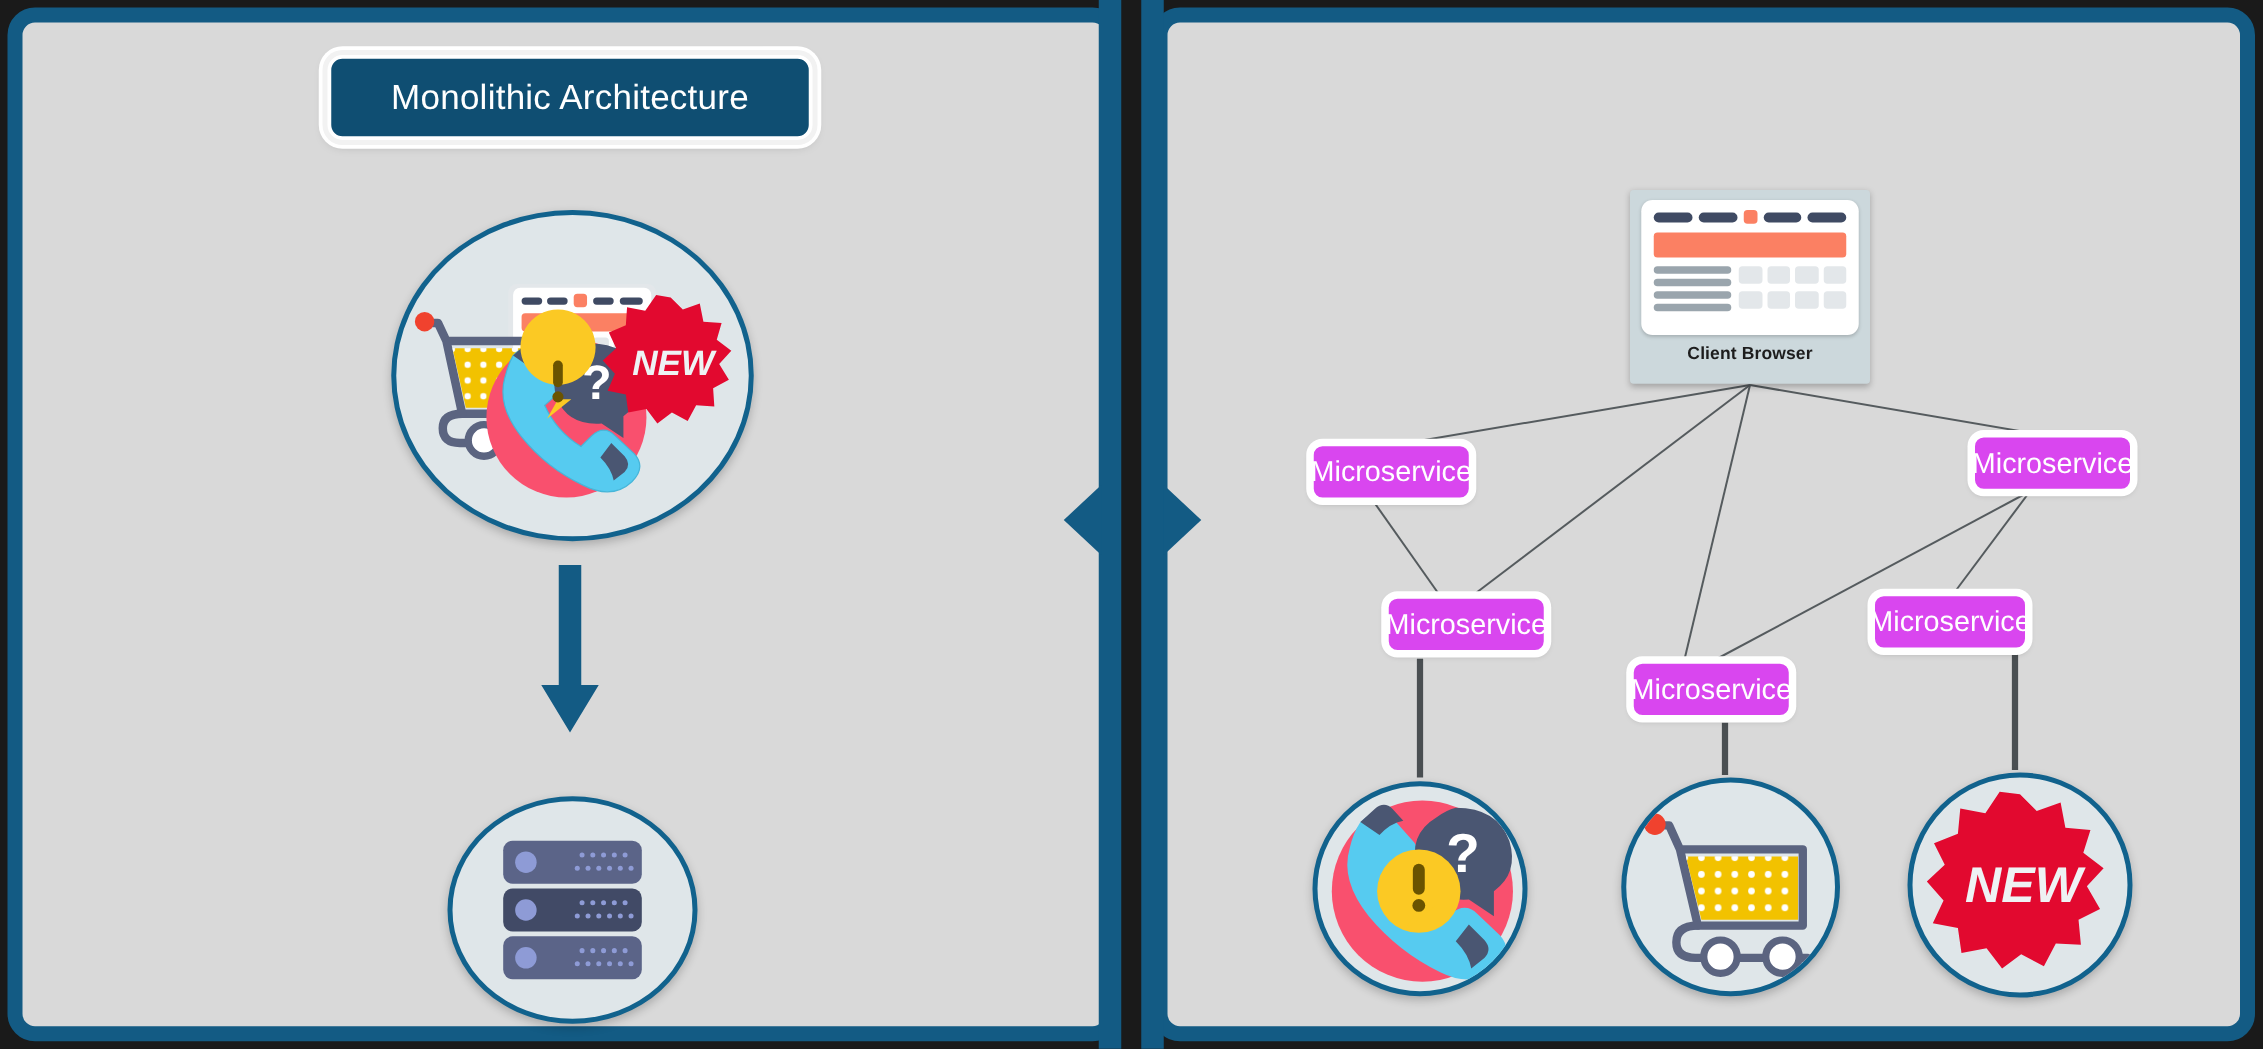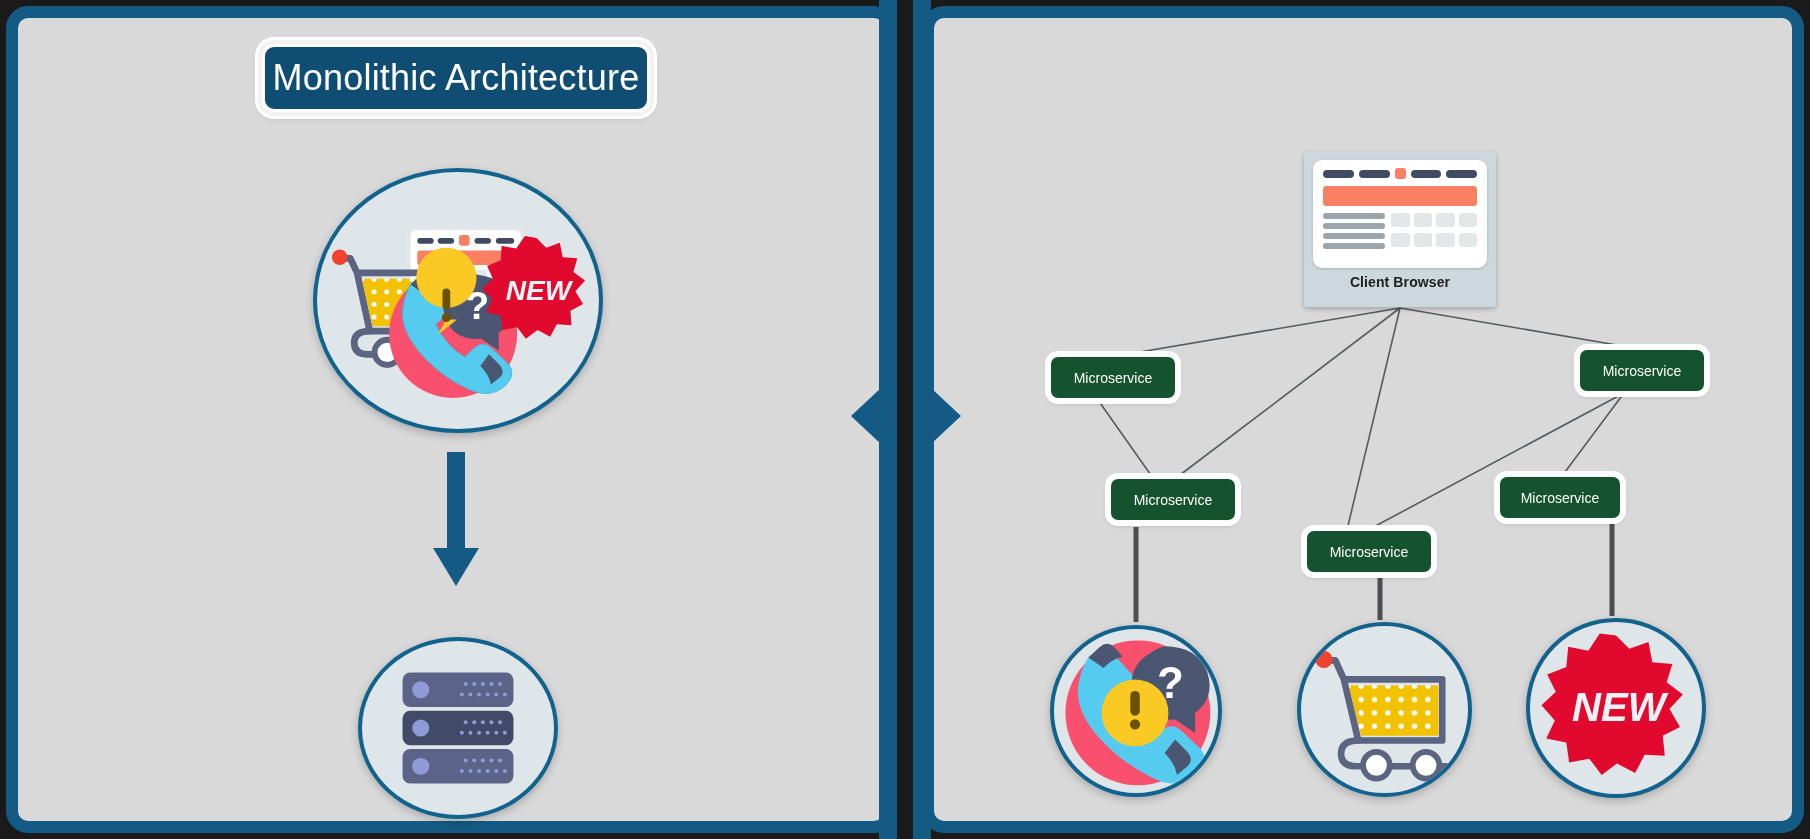--- a/index.html
+++ b/index.html
@@ -48,21 +48,21 @@
     position:absolute;
     background:#0f4e72;
     color:#ffffff;
     border:3px solid #ffffff;
     border-radius:12px;
     box-shadow:0 0 0 4px #f2f2f2, 0 0 0 7px #ffffff, 0 3px 9px rgba(0,0,0,.35);
     display:flex;align-items:center;justify-content:center;
     letter-spacing:.2px;
     white-space:nowrap;
   }
-  #title-mono{ left:262px; top:44px; width:382px; height:62px; font-size:36px; }
+  #title-mono{ left:262px; top:44px; width:382px; height:62px; font-size:28px; }
   #title-micro{ left:1176px; top:30px; width:398px; height:64px; font-size:28px; }
 
   
   .circle{
     position:absolute;
     border-radius:50%;
     background:#dfe6e9;
     border:4px solid #11628d;
     box-sizing:border-box;
     box-shadow:0 3px 8px rgba(0,0,0,.22);
@@ -99,27 +99,27 @@
   .bw-grid{display:grid;grid-template-columns:repeat(4,1fr);gap:4px;width:58%;}
   .bw-cell{height:14px;border-radius:3px;background:#e3e7ea;}
   #client-browser-label{
     text-align:center;font-size:14px;font-weight:bold;color:#1d1d1d;
     margin-top:6px;letter-spacing:.1px;
   }
 
   
   .ms-box{
     position:absolute;
-    background:#14532d;
+    background:#d946ef;
     color:#ffffff;
     border:2px solid #ffffff;
     border-radius:9px;
     box-shadow:0 0 0 4px #ffffff, 0 2px 6px rgba(0,0,0,.28);
     display:flex;align-items:center;justify-content:center;
-    font-size:14px;white-space:nowrap;
+    font-size:23px;white-space:nowrap;
     box-sizing:border-box;
   }
   #ms-1{ left:1049px; top:355px; width:128px; height:45px; }
   #ms-2{ left:1578px; top:348px; width:128px; height:45px; }
   #ms-3{ left:1109px; top:477px; width:128px; height:45px; }
   #ms-4{ left:1305px; top:529px; width:128px; height:45px; }
   #ms-5{ left:1498px; top:475px; width:124px; height:45px; }
 
   
   .svg-layer{position:absolute;left:0;top:0;width:1810px;height:839px;pointer-events:none;}

